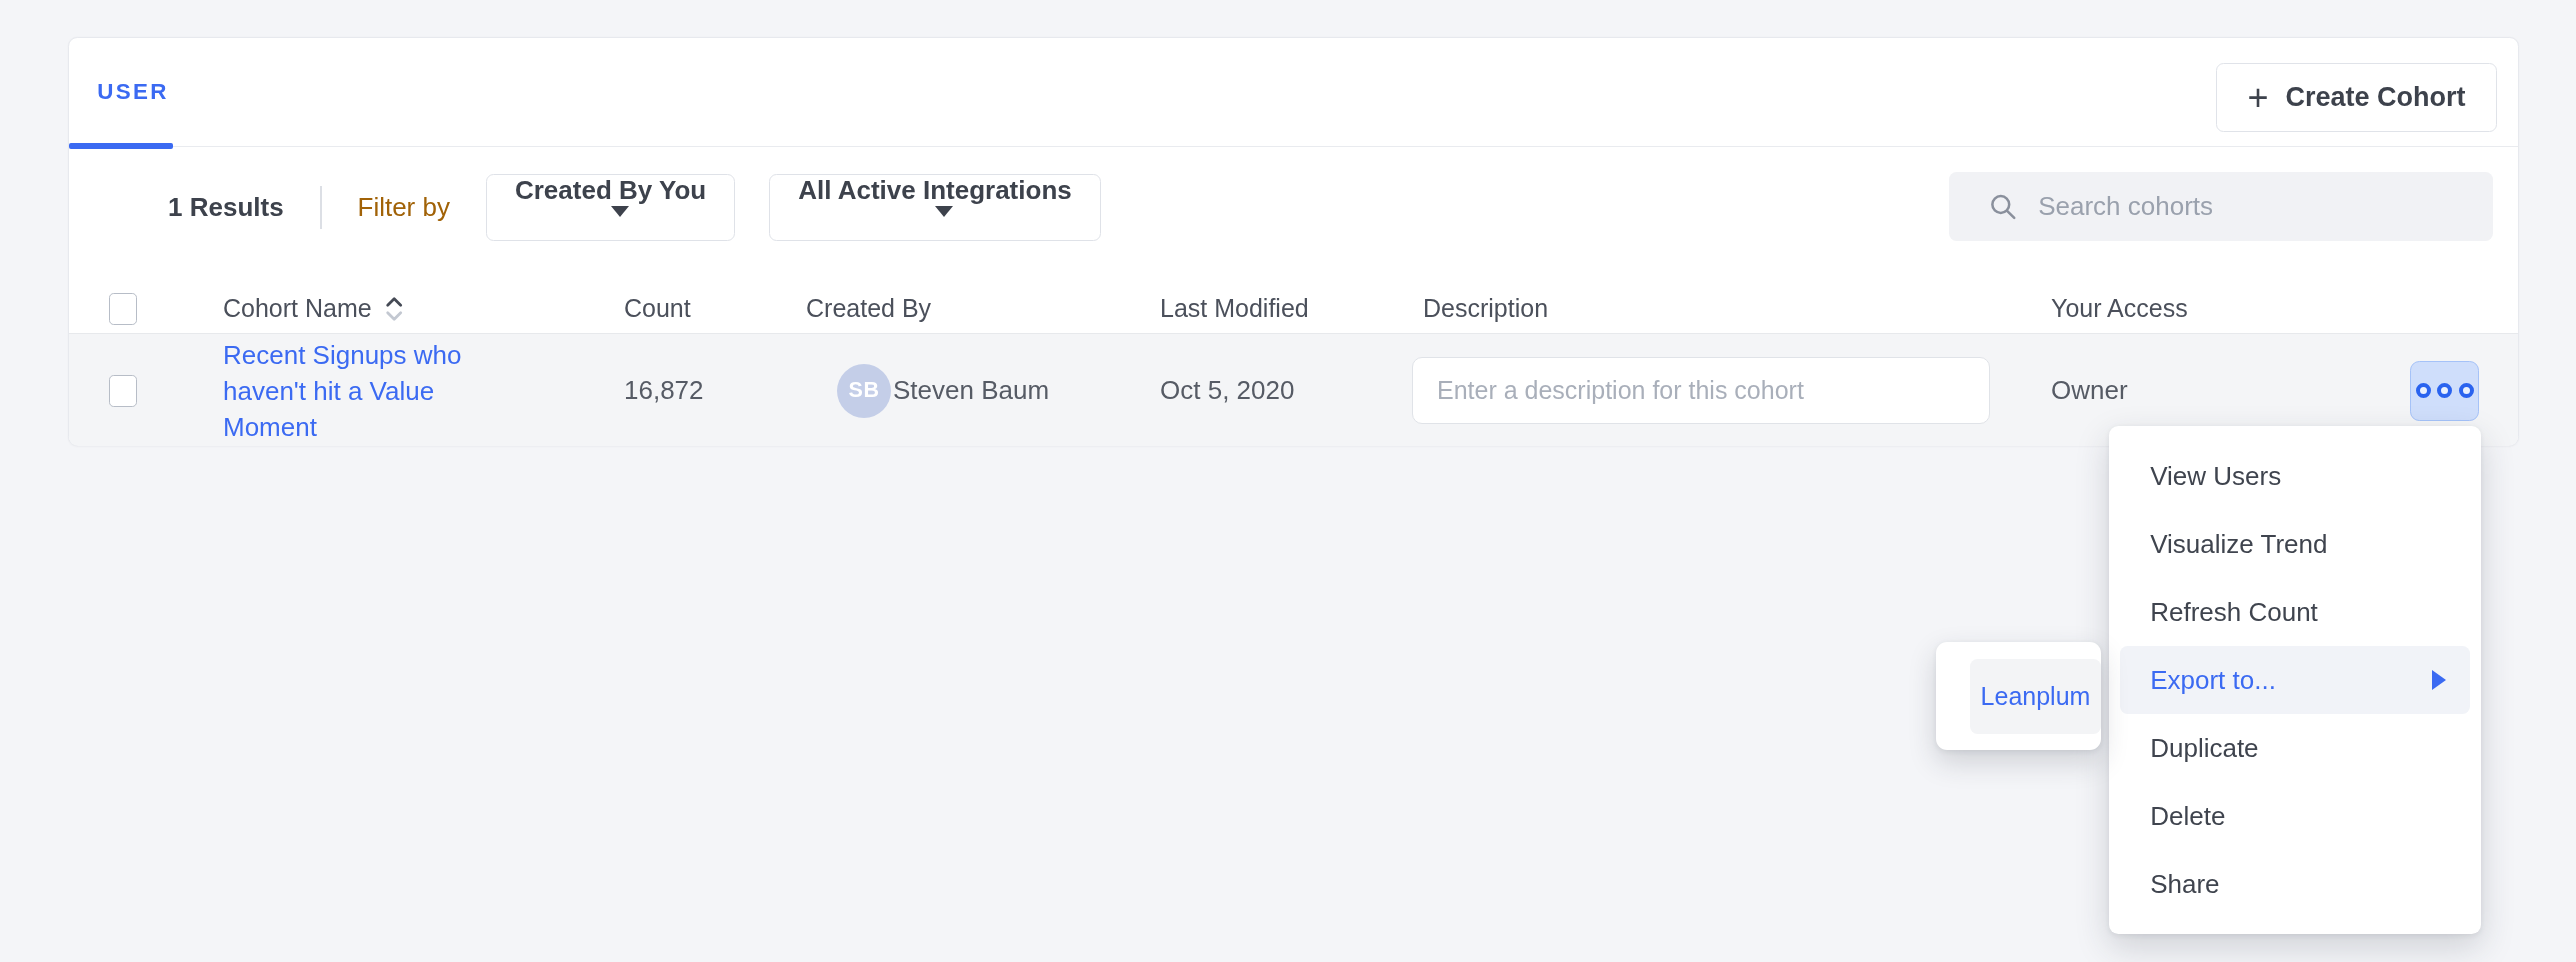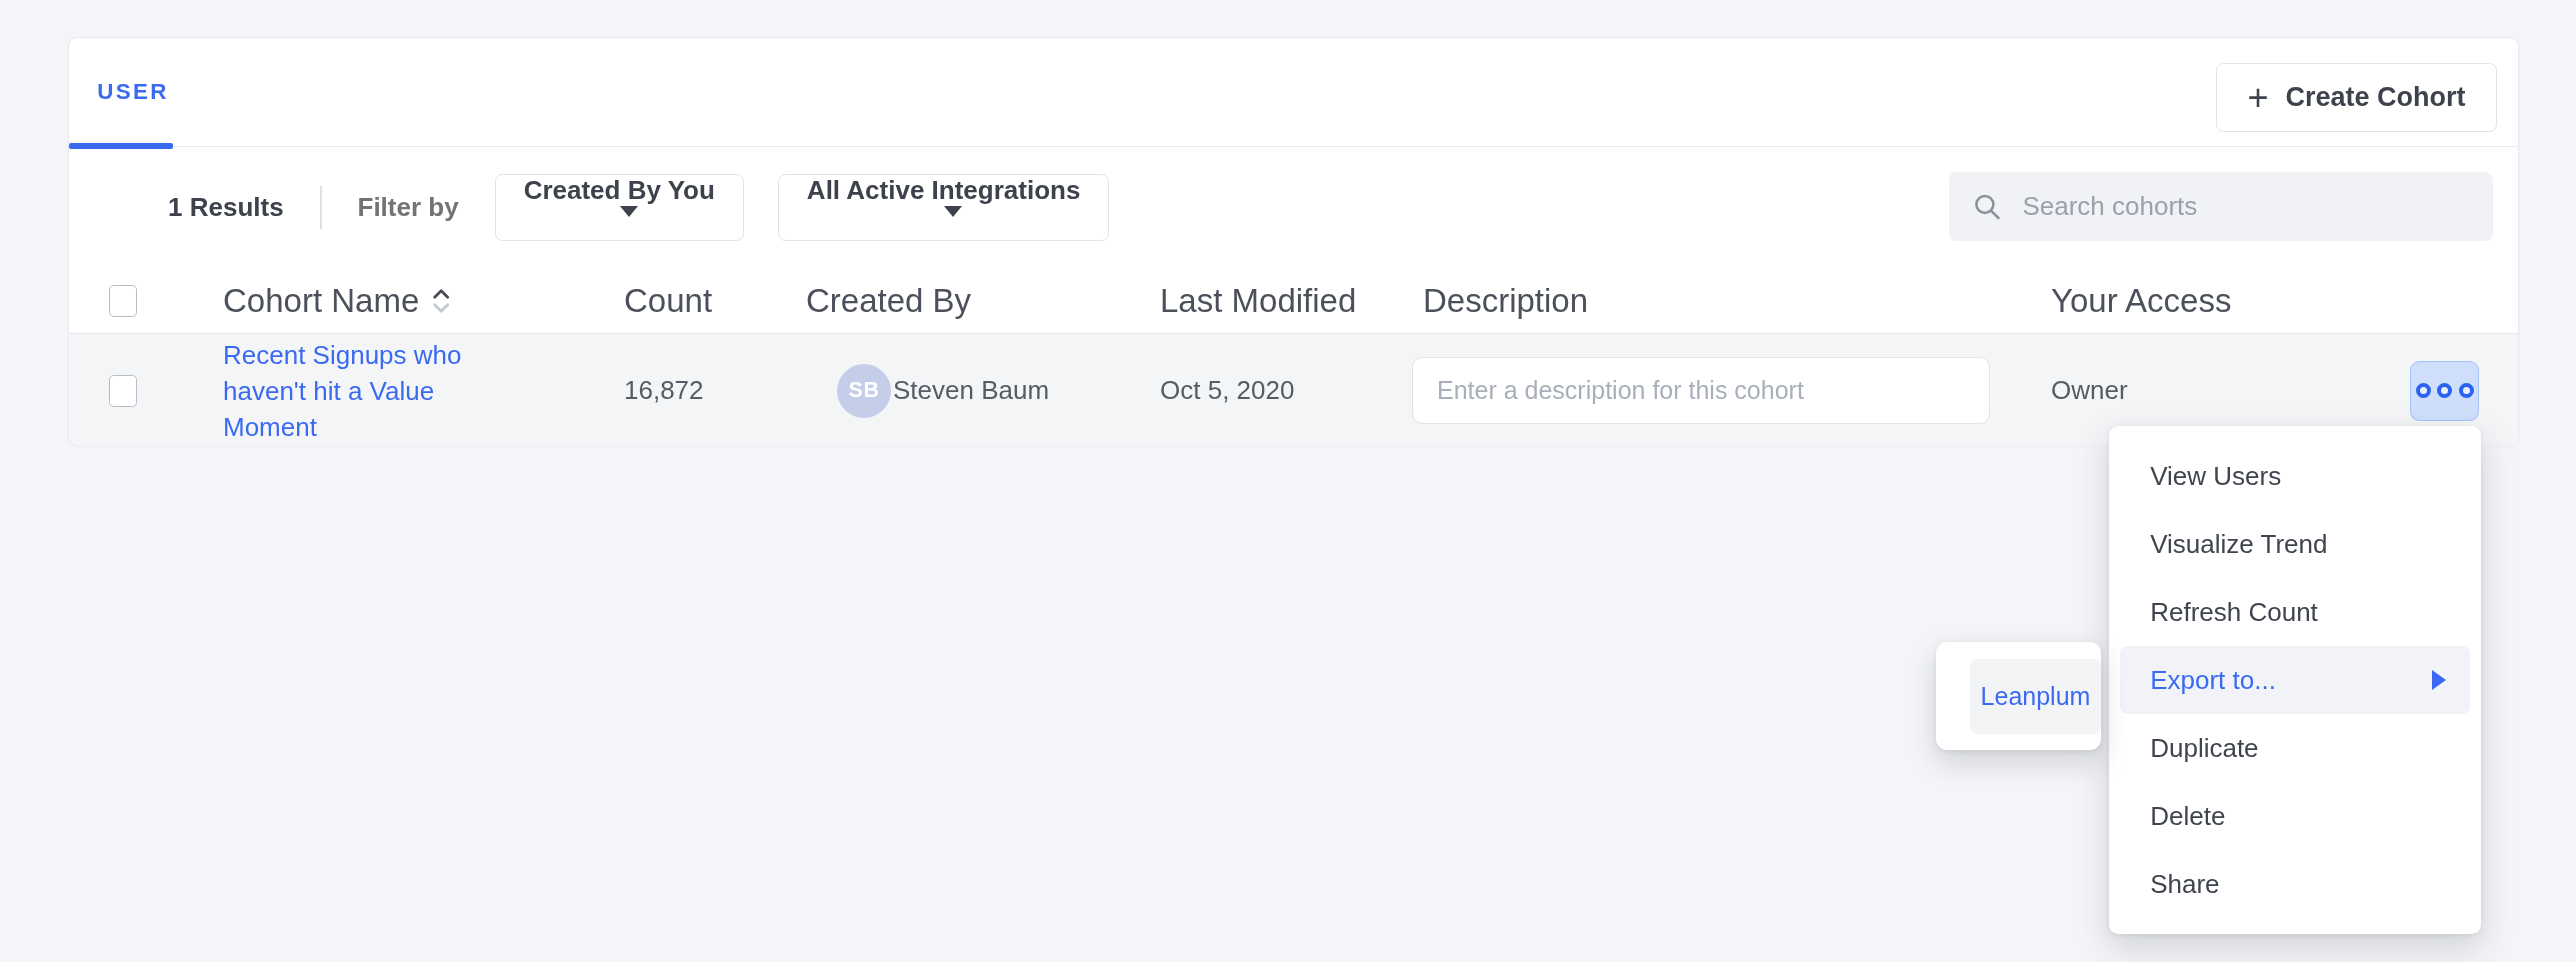--- a/index.html
+++ b/index.html
@@ -42,46 +42,46 @@
   }
   .create-btn .plus { font-size: 36px; font-weight: 400; margin-right: 17px; line-height: 1; color: #3d424c; }
 
   
   .filter-row {
     position: absolute; left: 99px; top: 136px; height: 67px;
     display: flex; align-items: center;
   }
   .results { font-size: 26px; font-weight: 700; color: #3d424c; }
   .vdivider { width: 1.9px; height: 43px; background: #dcdfe5; margin: 0 36px; }
-  .filter-by { font-size: 26px; font-weight: 700; color: #737373; margin-right: 36px; }
+  .filter-by { font-size: 26px; font-weight: 400; color: #a16207; margin-right: 36px; }
   .dropdown {
     height: 67px; display: inline-flex; align-items: center;
     padding: 0 28px; margin-right: 34px;
     background: #fff; border: 0.9px solid #dfe2e8; border-radius: 7.5px;
     font-size: 26px; font-weight: 600; color: #3d424c;
     cursor: pointer;
     flex-direction: column;
   }
   .caret { width: 0; height: 0; margin-left: 18.7px; border-left: 9.3px solid transparent; border-right: 9.3px solid transparent; border-top: 11.2px solid #3d424c; }
 
   .search-box {
     position: absolute; right: 25px; top: 134px; width: 544px; height: 69px;
     background: #f1f2f5; border-radius: 7.5px;
-    display: flex; align-items: center; padding: 0 24px;
+    display: flex; align-items: center; padding: 0 40px;
   }
   .search-box input {
     border: none; outline: none; background: transparent;
     font-size: 26px; color: #4e525c; margin-left: 20.6px; width: 100%;
     font-family: "Liberation Sans", sans-serif;
   }
   .search-box input::placeholder { color: #9aa1ad; }
 
   
   .thead { position: absolute; left: 0; top: 221px; right: 0; height: 75px; }
-  .thead .col { position: absolute; top: 4px; height: 75px; display: flex; align-items: center; font-size: 33px; font-weight: 500; color: #4b505b; }
+  .thead .col { position: absolute; top: 12px; height: 75px; display: flex; align-items: center; font-size: 25px; font-weight: 500; color: #4b505b; }
   .checkbox {
     width: 28px; height: 32px; background: #fff;
     border: 1.9px solid #b7bdc7; border-radius: 4.7px; cursor: pointer;
   }
   .sort-icon { display: inline-flex; margin-left: 11.2px; }
 
   
   .trow {
     position: absolute; left: 0; top: 295px; right: 0; height: 113px;
     background: #f4f5f7; border-top: 0.9px solid #e7e9ec;

